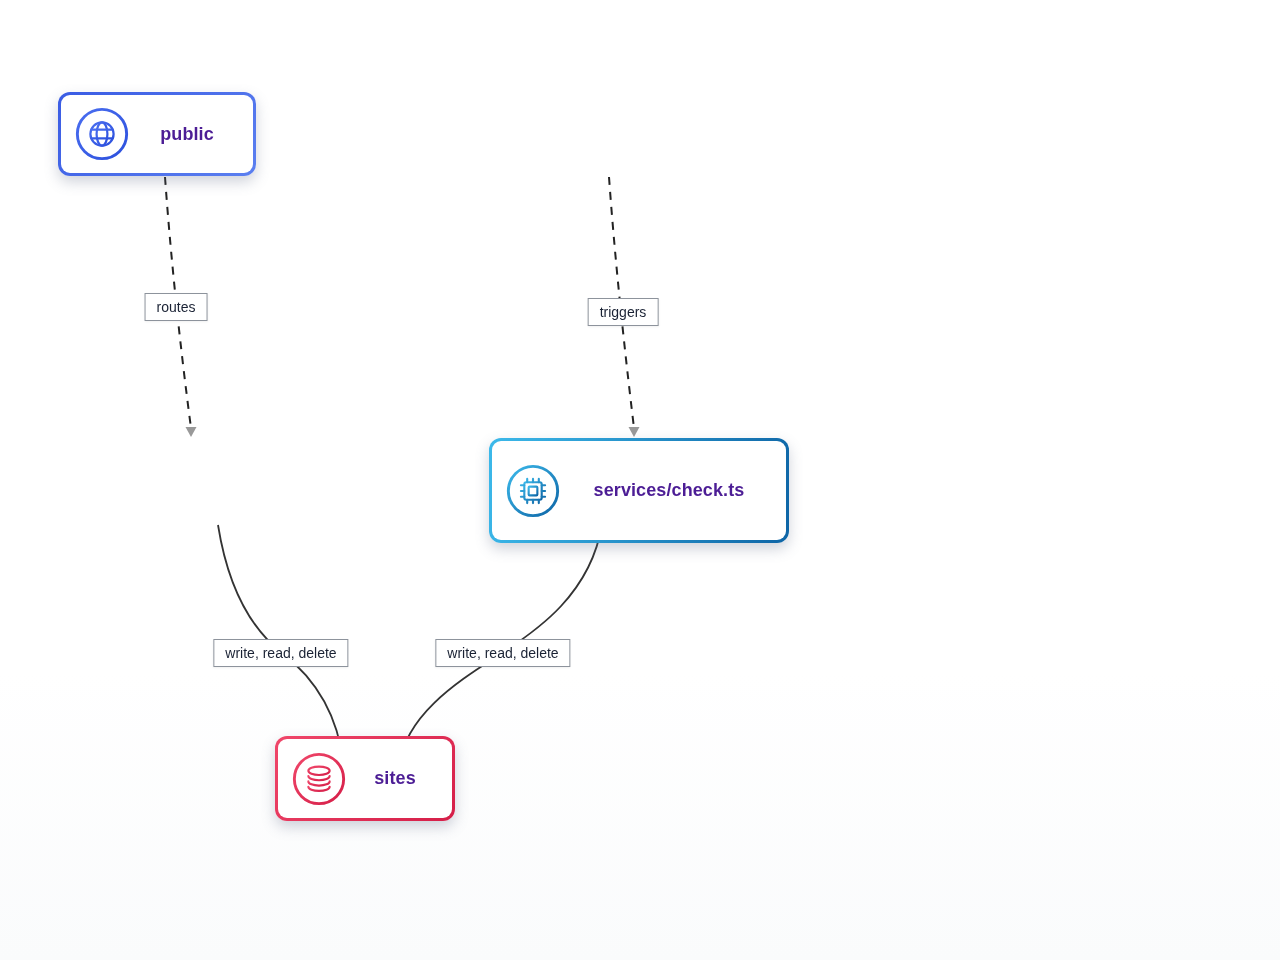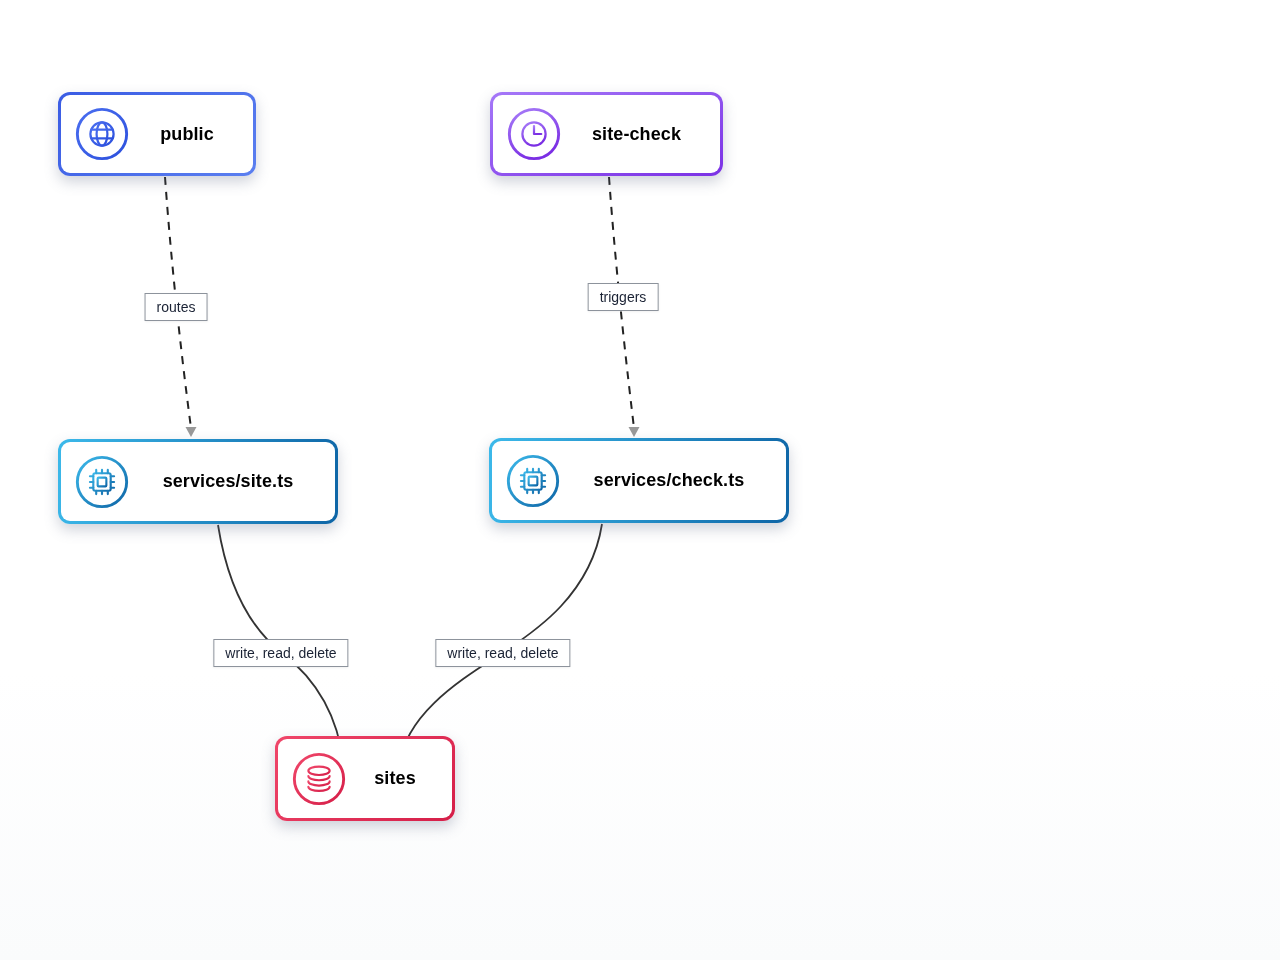--- a/index.html
+++ b/index.html
@@ -40,21 +40,21 @@
     display: flex;
     align-items: center;
     padding-left: 12px;
     padding-right: 10px;
   }
   .node-label {
     flex: 1;
     text-align: center;
     font-size: 18px;
     font-weight: 600;
-    color: #000000;
+    color: #4c1d95;
     letter-spacing: 0.1px;
   }
   .node.frontend { background: linear-gradient(135deg, #3a5ce4, #5b7ff0); }
   .node.cron     { background: linear-gradient(160deg, #a578f8, #7b31e5); }
   .node.service  { background: linear-gradient(100deg, #3cb9ea, #0e65a6); }
   .node.database { background: linear-gradient(135deg, #f0476a, #d51e48); }
 
   .icon-wrap { width: 58px; height: 58px; flex: 0 0 58px; }
 </style>
 </head>
@@ -71,21 +71,21 @@
     <polygon points="628.5,427 639.5,427 634,437" fill="#999999"></polygon>
 
     <path d="M218,525 C229,594 254,631 282,653 C316,679 339,717 344,768" fill="none" stroke="#333333" stroke-width="1.8"></path>
     <polygon points="338.5,768 349.5,768 344,778" fill="#999999"></polygon>
 
     <path d="M602,524 C591,594 536,631 502,653 C464,678 404,713 399,768" fill="none" stroke="#333333" stroke-width="1.8"></path>
     <polygon points="393.5,768 404.5,768 399,778" fill="#999999"></polygon>
   </svg>
 
   <div class="edge-label" style="left:176px; top:307px;">routes</div>
-  <div class="edge-label" style="left:623px; top:297px;">triggers</div>
+  <div class="edge-label" style="left:623px; top:312px;">triggers</div>
   <div class="edge-label" style="left:281px; top:653px;">write, read, delete</div>
   <div class="edge-label" style="left:503px; top:653px;">write, read, delete</div>
 
   <div class="node frontend" style="left:58px; top:92px; width:198px; height:84px;">
     <div class="node-inner">
       <span class="icon-wrap">
         <svg width="58" height="58" viewBox="0 0 60 60">
           <defs>
               <linearGradient id="gblue" x1="0" y1="0" x2="1" y2="1">
             <stop offset="0" stop-color="#4a6ef0"></stop>
@@ -99,72 +99,24 @@
             <circle cx="30" cy="30" r="12"></circle>
             <ellipse cx="30" cy="30" rx="5.6" ry="12"></ellipse>
             <path d="M19,25.5 h22 M19,34.5 h22"></path>
           </g>
         </svg>
       </span>
       <span class="node-label">public</span>
     </div>
   </div>
 
-  <div class="node cron" style="left:490px; top:92px; width:233px; height:84px;">
-    <div class="node-inner">
-      <span class="icon-wrap">
-        <svg width="58" height="58" viewBox="0 0 60 60">
-          <defs>
-              <linearGradient id="gpurple" x1="0" y1="0" x2="0.4" y2="1">
-            <stop offset="0" stop-color="#a77df8"></stop>
-                <stop offset="1" stop-color="#7b2fe4"></stop>
-          </linearGradient>
-            </defs>
-          <g fill="none" stroke="url(#gpurple)" stroke-width="3">
-            <circle cx="30" cy="30" r="25.5"></circle>
-          </g>
-          <g fill="none" stroke="url(#gpurple)" stroke-width="2.3" stroke-linecap="round">
-            <circle cx="30" cy="30" r="12"></circle>
-            <path d="M30,30 V21.8 M30,30 H37.5"></path>
-          </g>
-        </svg>
-      </span>
-      <span class="node-label">site-check</span>
-    </div>
-  </div>
 
 
-  <div class="node service" style="left:58px; top:439px; width:280px; height:85px;">
-    <div class="node-inner">
-      <span class="icon-wrap">
-        <svg width="58" height="58" viewBox="0 0 60 60">
-          <defs>
-              <linearGradient id="gsvc2" x1="0" y1="0" x2="1" y2="1">
-            <stop offset="0" stop-color="#3cb9ea"></stop>
-                <stop offset="1" stop-color="#0e65a6"></stop>
-          </linearGradient>
-            </defs>
-          <g fill="none" stroke="url(#gsvc2)" stroke-width="3">
-            <circle cx="30" cy="30" r="25.5"></circle>
-          </g>
-          <g fill="none" stroke="url(#gsvc2)" stroke-width="2.2" stroke-linecap="round">
-            <rect x="21" y="21" width="18" height="18" rx="2"></rect>
-            <rect x="25.5" y="25.5" width="9" height="9" rx="1"></rect>
-            <path d="M24,21 V17.5 M30,21 V17.5 M36,21 V17.5
-                     M24,39 V42.5 M30,39 V42.5 M36,39 V42.5
-                     M21,24 H17.5 M21,30 H17.5 M21,36 H17.5
-                     M39,24 H42.5 M39,30 H42.5 M39,36 H42.5"></path>
-          </g>
-        </svg>
-      </span>
-      <span class="node-label">services/site.ts</span>
-    </div>
-  </div>
 
-  <div class="node service" style="left:489px; top:438px; width:300px; height:85px;">
+  <div class="node service" style="left:489px; top:438px; width:300px; height:105px;">
     <div class="node-inner">
       <span class="icon-wrap">
         <svg width="58" height="58" viewBox="0 0 60 60">
           <defs>
               <linearGradient id="gsvc3" x1="0" y1="0" x2="1" y2="1">
             <stop offset="0" stop-color="#3cb9ea"></stop>
                 <stop offset="1" stop-color="#0e65a6"></stop>
           </linearGradient>
             </defs>
           <g fill="none" stroke="url(#gsvc3)" stroke-width="3">

